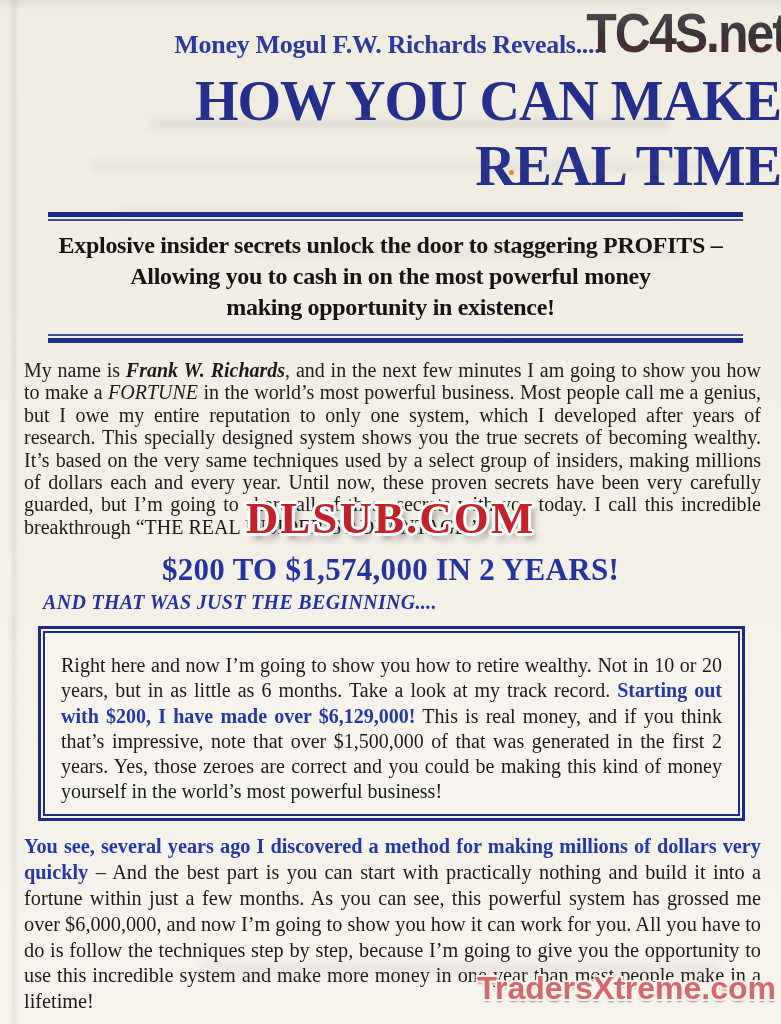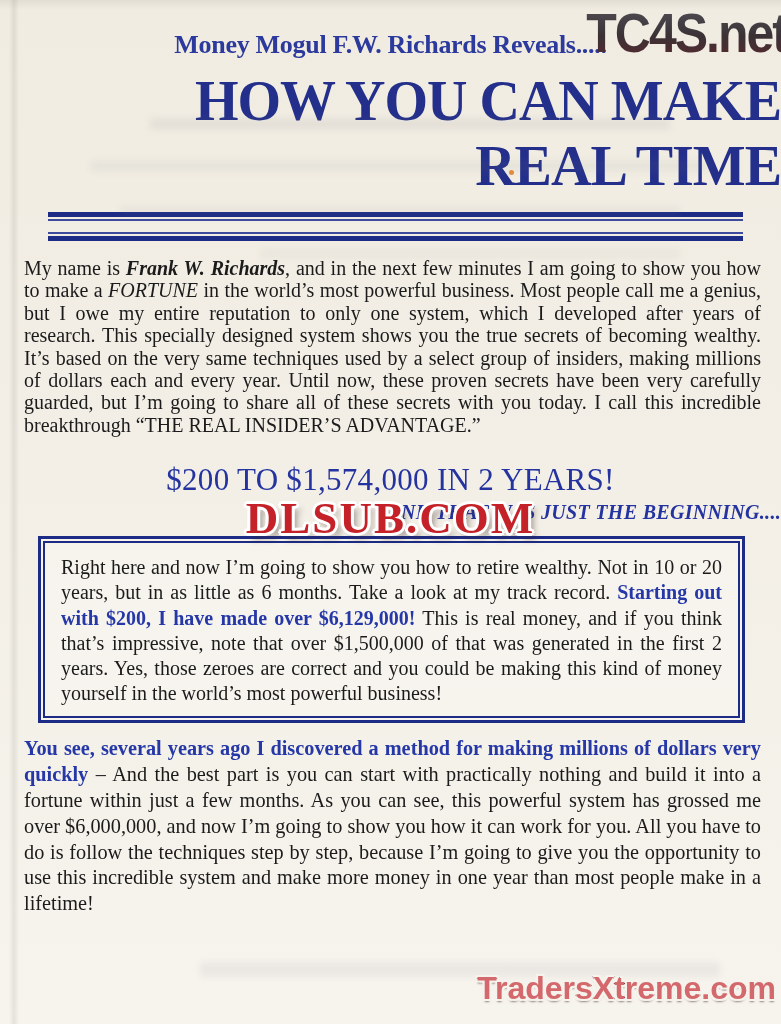--- a/index.html
+++ b/index.html
@@ -49,27 +49,27 @@
     position:absolute;top:486px;left:50%;transform:translateX(-50%);z-index:6;
     font-family:"Liberation Serif",serif;font-weight:bold;font-size:45px;letter-spacing:2px;
     color:#c42128;white-space:nowrap;
     text-shadow:
       -2px -2px 0 #fff, 2px -2px 0 #fff, -2px 2px 0 #fff, 2px 2px 0 #fff,
       -3px 0 0 #fff, 3px 0 0 #fff, 0 -3px 0 #fff, 0 3px 0 #fff,
       5px 6px 6px rgba(60,40,40,.45);
     margin-top: 6px;
   }
   
-  .claim{margin-top:26px;text-align:center;color:#2433a0;font-weight:normal;
+  .claim{margin-top:14px;text-align:center;color:#2433a0;font-weight:bold;
     font-size:31px;letter-spacing:0.3px;}
-  .claim-sub{margin-top:3px;text-align:right;color:#2433a0;font-weight:bold;
-    font-style:italic;font-size:20px;letter-spacing:0.3px;}
+  .claim-sub{margin-top:3px;text-align:left;color:#2433a0;font-weight:bold;
+    font-style:italic;font-size:20px;letter-spacing:0.3px;padding-left:43px;}
   
   .offer-box{margin:12px 36px 0 38px;border:3px solid #1c2b85;padding:2px;background:rgba(255,255,255,.25);}
-  .offer-box-inner{border:2px solid #1c2b85;padding:12px 16px 10px;font-size:20px;
+  .offer-box-inner{border:2px solid #1c2b85;padding:20px 16px 10px;font-size:20px;
     line-height:25.2px;text-align:justify;}
   
   .closing{margin:13px 20px 0 24px;font-size:20.3px;line-height:25.8px;text-align:justify;}
   
   .wm-bottom{
     position:absolute;bottom:17px;right:5px;z-index:6;
     font-family:"Liberation Sans",sans-serif;font-weight:bold;font-size:32px;letter-spacing:0px;
     color:#d4696d;-webkit-text-stroke:1.6px #4a1316;paint-order:stroke fill;
     text-shadow:
       -2px -2px 0 #f6f3ec, 2px -2px 0 #f6f3ec, -2px 2px 0 #f6f3ec, 2px 2px 0 #f6f3ec,
@@ -103,20 +103,25 @@
     <div>HOW YOU CAN MAKE</div>
     <div>REAL TIME</div>
   </div>
 
   <div class="rule">
     <div class="thick"></div>
     <div class="gap"></div>
     <div class="thin"></div>
   </div>
 
+  <div class="deck">
+    <div>Explosive insider secrets unlock the door to staggering PROFITS –</div>
+    <div>Allowing you to cash in on the most powerful money</div>
+    <div>making opportunity in existence!</div>
+  </div>
 
   <div class="rule rule-bottom">
     <div class="thin"></div>
     <div class="gap"></div>
     <div class="thick"></div>
   </div>
 
   <p class="intro"><span class="seg-p">My name is </span><span class="seg-bi">Frank W. Richards</span><span class="seg-p">, and in the next few minutes I am going to show you how to make a </span><span class="seg-i">FORTUNE</span><span class="seg-p"> in the world’s most powerful business. Most people call me a genius, but I owe my entire reputation to only one system, which I developed after years of research. This specially designed system shows you the true secrets of becoming wealthy. It’s based on the very same techniques used by a select group of insiders, making millions of dollars each and every year. Until now, these proven secrets have been very carefully guarded, but I’m going to share all of these secrets with you today. I call this incredible breakthrough “THE REAL INSIDER’S ADVANTAGE.”</span></p>
 
   <div class="wm-center">DLSUB.COM</div>

